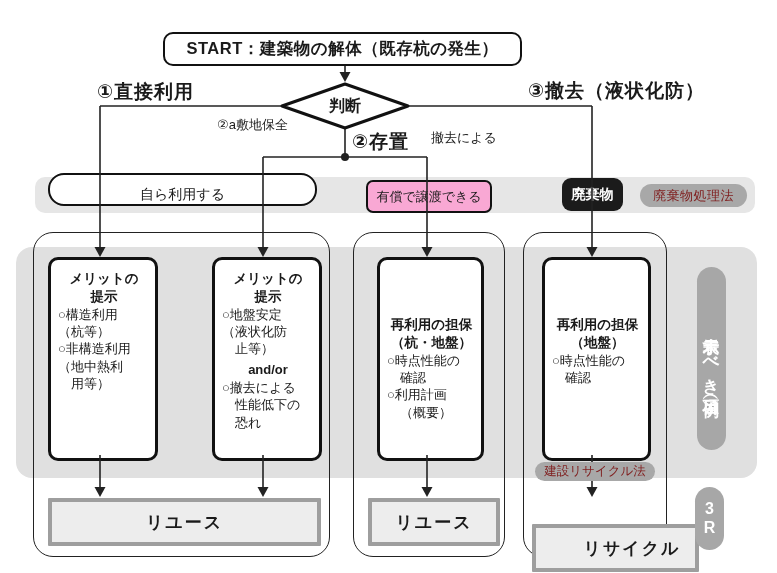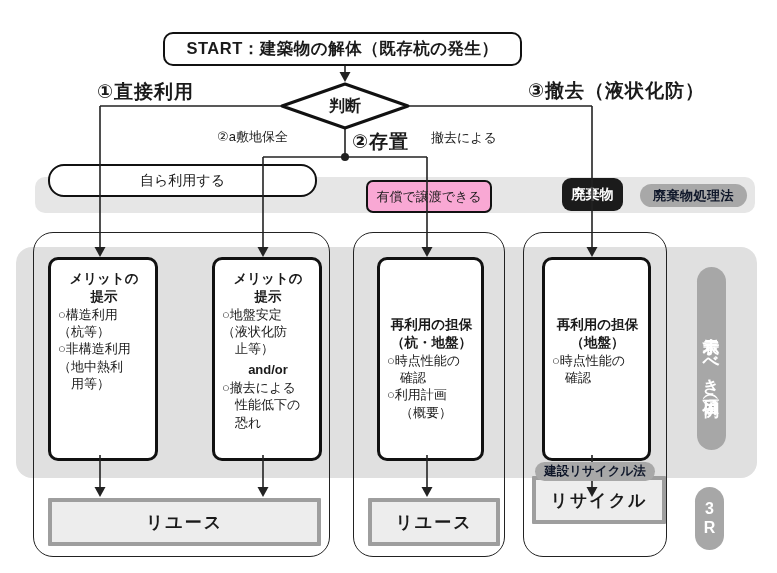--- a/index.html
+++ b/index.html
@@ -18,32 +18,32 @@
   .start-box{left:163px;top:4px;width:355px;height:30px;background:#fff;border:2.5px solid #111;
     border-radius:10px;display:flex;align-items:center;justify-content:center;
     font-size:16.5px;font-weight:bold;z-index:3;letter-spacing:0.5px;margin-top:28px;}
 
   
   .lbl-big{font-size:19px;font-weight:bold;z-index:3;letter-spacing:1px;}
   .lbl-sm{font-size:13px;z-index:3;}
   .lbl-direct{left:97px;top:79px;}
   .lbl-removal{left:528px;top:78px;}
   .lbl-preserve{left:352px;top:129px;}
-  .lbl-site{left:217px;top:128px;}
+  .lbl-site{left:217px;top:116px;}
   .lbl-future{left:431px;top:129px;}
   .decision-label{left:305px;top:96px;width:80px;text-align:center;font-size:16px;font-weight:bold;z-index:3;}
 
   
-  .use-self{left:48px;top:164px;width:265px;height:29px;background:#fff;border:2.5px solid #111;
-    border-radius:16px;display:flex;align-items:center;justify-content:center;font-size:14px;z-index:1;}
+  .use-self{left:48px;top:173px;width:265px;height:29px;background:#fff;border:2.5px solid #111;
+    border-radius:16px;display:flex;align-items:flex-end;justify-content:center;font-size:14px;z-index:1;}
   .transfer{left:366px;top:180px;width:122px;height:29px;background:#f9a8d4;border:2px solid #111;
     border-radius:7px;display:flex;align-items:center;justify-content:center;font-size:13px;z-index:1;}
   .waste{left:562px;top:178px;width:61px;height:33px;background:#1b1b1b;color:#fff;font-weight:bold;
     border-radius:9px;display:flex;align-items:center;justify-content:center;font-size:14px;z-index:1;}
-  .pill{background:#a8a8a8;color:#0f172a;font-weight:bold;border-radius:12px;
+  .pill{background:#a8a8a8;color:#7f1d1d;font-weight:normal;border-radius:12px;
     display:flex;align-items:center;justify-content:center;z-index:3;}
   .waste-law{left:640px;top:184px;width:107px;height:23px;font-size:13px;letter-spacing:0.5px;}
 
   
   .group{border:1.5px solid #222;border-radius:20px;background:transparent;z-index:1;}
   .g1{left:33px;top:232px;width:295px;height:323px;}
   .g2{left:353px;top:232px;width:150px;height:323px;}
   .g3{left:523px;top:232px;width:142px;height:323px;}
 
   
@@ -58,21 +58,21 @@
   .ib4 .inner{padding-top:56px;}
   .ibox .ttl{font-weight:bold;text-align:center;font-size:13.5px;}
   .ibox .bdy{text-align:left;}
   .ibox .andor{font-weight:bold;text-align:center;font-size:13px;margin:3px 0 1px 0;}
 
   
   .outcome{background:#ededed;border:4px solid #9e9e9e;border-radius:1px;z-index:1;
     display:flex;align-items:center;justify-content:center;font-size:17px;font-weight:bold;letter-spacing:2px;}
   .r1{left:48px;top:498px;width:265px;height:40px;}
   .r2{left:368px;top:498px;width:124px;height:40px;}
-  .r3{left:532px;top:476px;width:126px;height:40px;}
+  .r3{left:532px;top:524px;width:126px;height:40px;padding-left:33px;}
   .recycle-law{left:535px;top:462px;width:120px;height:19px;font-size:12.5px;border-radius:10px;}
 
   
   .side-pill{background:#a7a7a7;color:#fff;font-weight:bold;border-radius:15px;z-index:2;
     display:flex;align-items:center;justify-content:center;}
   .display-items{left:697px;top:267px;width:29px;height:183px;
     writing-mode:vertical-rl;text-orientation:mixed;font-size:16.5px;letter-spacing:1px;}
   .three-r{left:695px;top:487px;width:29px;height:63px;font-size:16px;line-height:1.15;text-align:center;}
 
   

